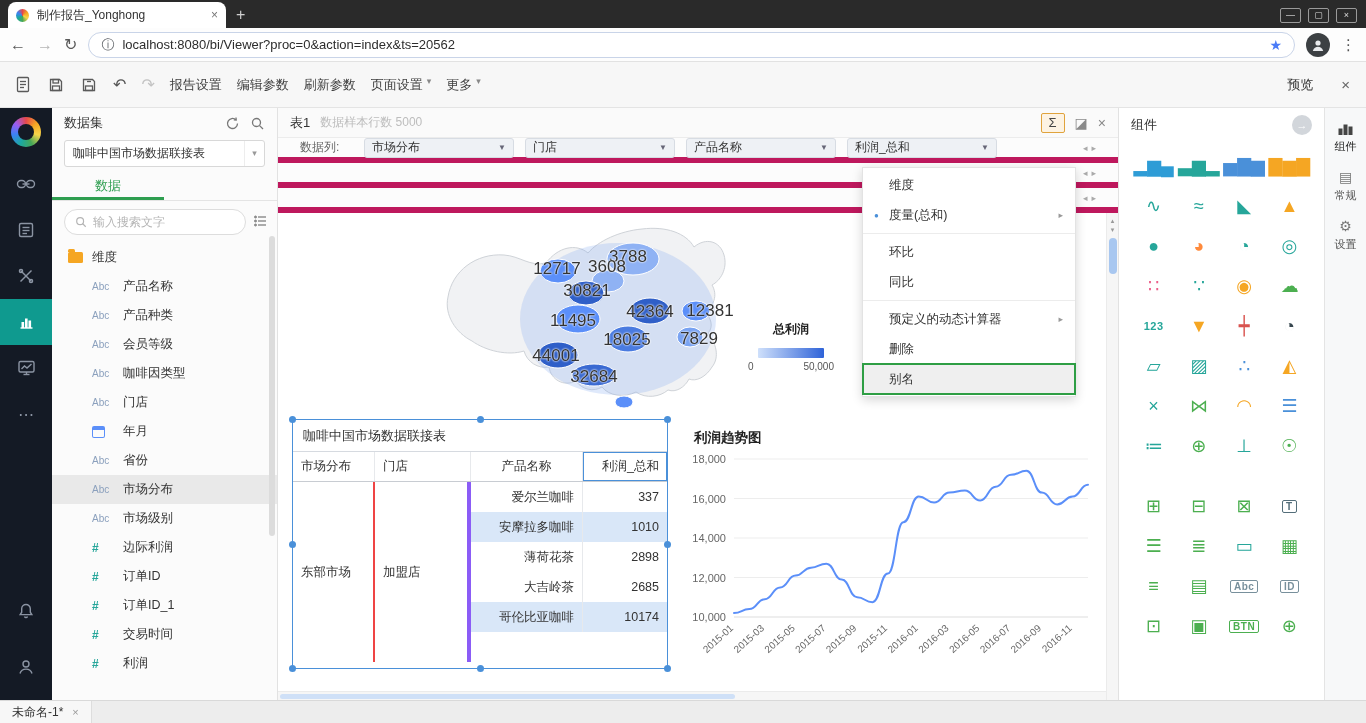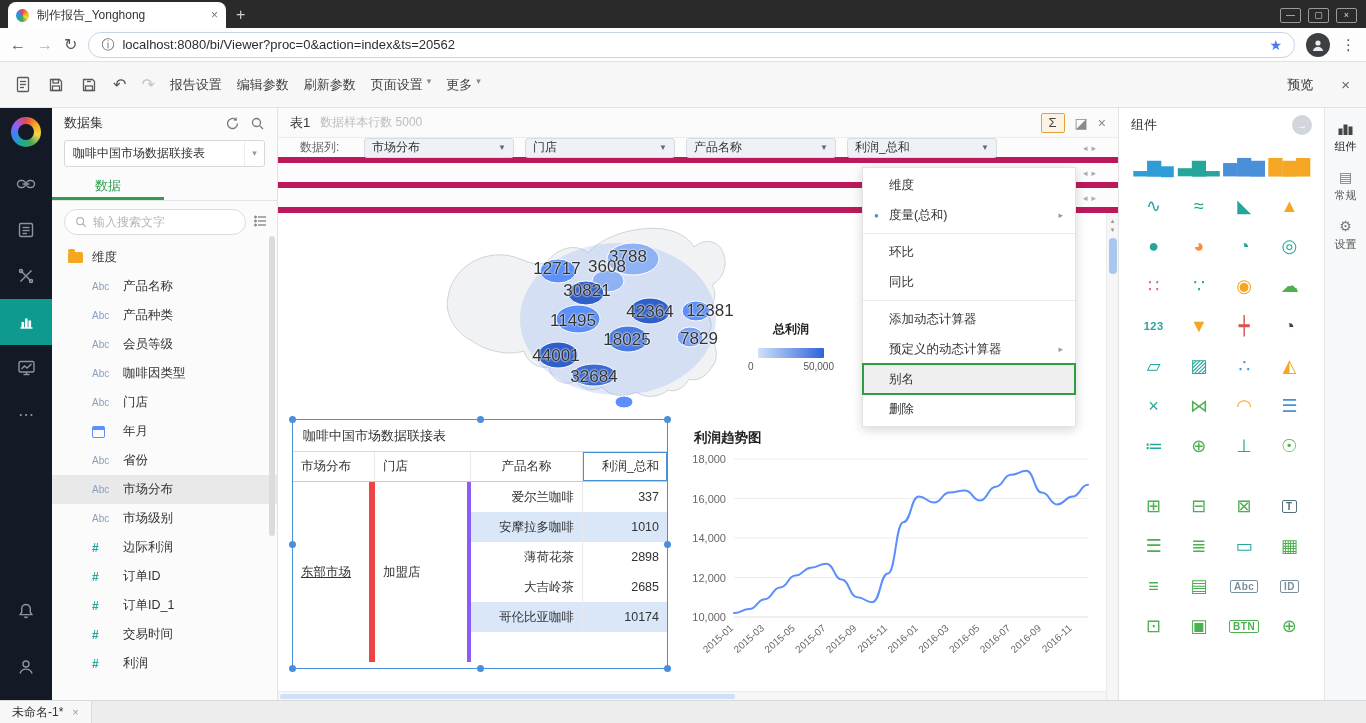--- a/index.html
+++ b/index.html
@@ -113,21 +113,21 @@
   .tblcomp { position:absolute; left:14px; top:206px; width:376px; height:250px; border:1px solid #4a90d9; background:#fff; }
   .handle { position:absolute; width:7px; height:7px; border-radius:50%; background:#4a90d9; }
   .tbl-title { height:32px; display:flex; align-items:center; padding-left:10px; font-size:13px; color:#333; border-bottom:1px solid #d6dae0; }
   .tbl-head { display:flex; height:30px; border-bottom:1px solid #c8ccd2; font-size:12.5px; color:#333; }
   .tbl-head > div { border-right:1px solid #e7e9ec; display:flex; align-items:center; }
   .th1 { width:82px; padding-left:8px; }
   .th2 { width:96px; padding-left:8px; }
   .th3 { width:112px; justify-content:center; }
   .th4 { flex:1; justify-content:flex-end; padding-right:8px; box-shadow:inset 0 0 0 1px #4a90d9; border-right:none !important; }
   .tbl-body { display:flex; height:180px; font-size:12.5px; color:#333; }
-  .col-market { width:82px; border-right:6px solid #ef4444; display:flex; align-items:center; padding-left:8px;text-decoration:underline; }
+  .col-market { width:82px; border-right:2px solid #ef4444; display:flex; align-items:center; padding-left:8px; }
   .col-store { width:96px; border-right:4px solid #8b5cf6; display:flex; align-items:center; padding-left:8px; }
   .col-rows { flex:1; display:flex; flex-direction:column; }
   .tbl-row { display:flex; height:30px; }
   .tbl-row.hl { background:#d9e7f8; }
   .cell-product { width:112px; display:flex; align-items:center; justify-content:flex-end; padding-right:8px; border-right:1px solid #e7e9ec; }
   .cell-value { flex:1; display:flex; align-items:center; justify-content:flex-end; padding-right:8px; }
   .tblpager { position:absolute; left:632px; top:460px; color:#9a9a9a; font-size:9px; letter-spacing:3px; }
 
   
   .linecomp { position:absolute; left:402px; top:206px; width:426px; height:265px; background:#fff; }
@@ -773,25 +773,22 @@
     </div>
     <div class="msep"></div>
     <div class="mi">
       <span>环比</span>
     </div>
     <div class="mi">
       <span>同比</span>
     </div>
     <div class="msep"></div>
     <div class="mi">
-      <span>添加动态计算器</span>
-    </div>
-    <div class="mi">
       <span>预定义的动态计算器</span>
       <span class="sub">▸</span>
     </div>
+    <div class="mi">
+      <span>删除</span>
+    </div>
     <div class="mi hl">
       <span>别名</span>
     </div>
-    <div class="mi">
-      <span>删除</span>
-    </div>
   </div>
 
 </body></html>

